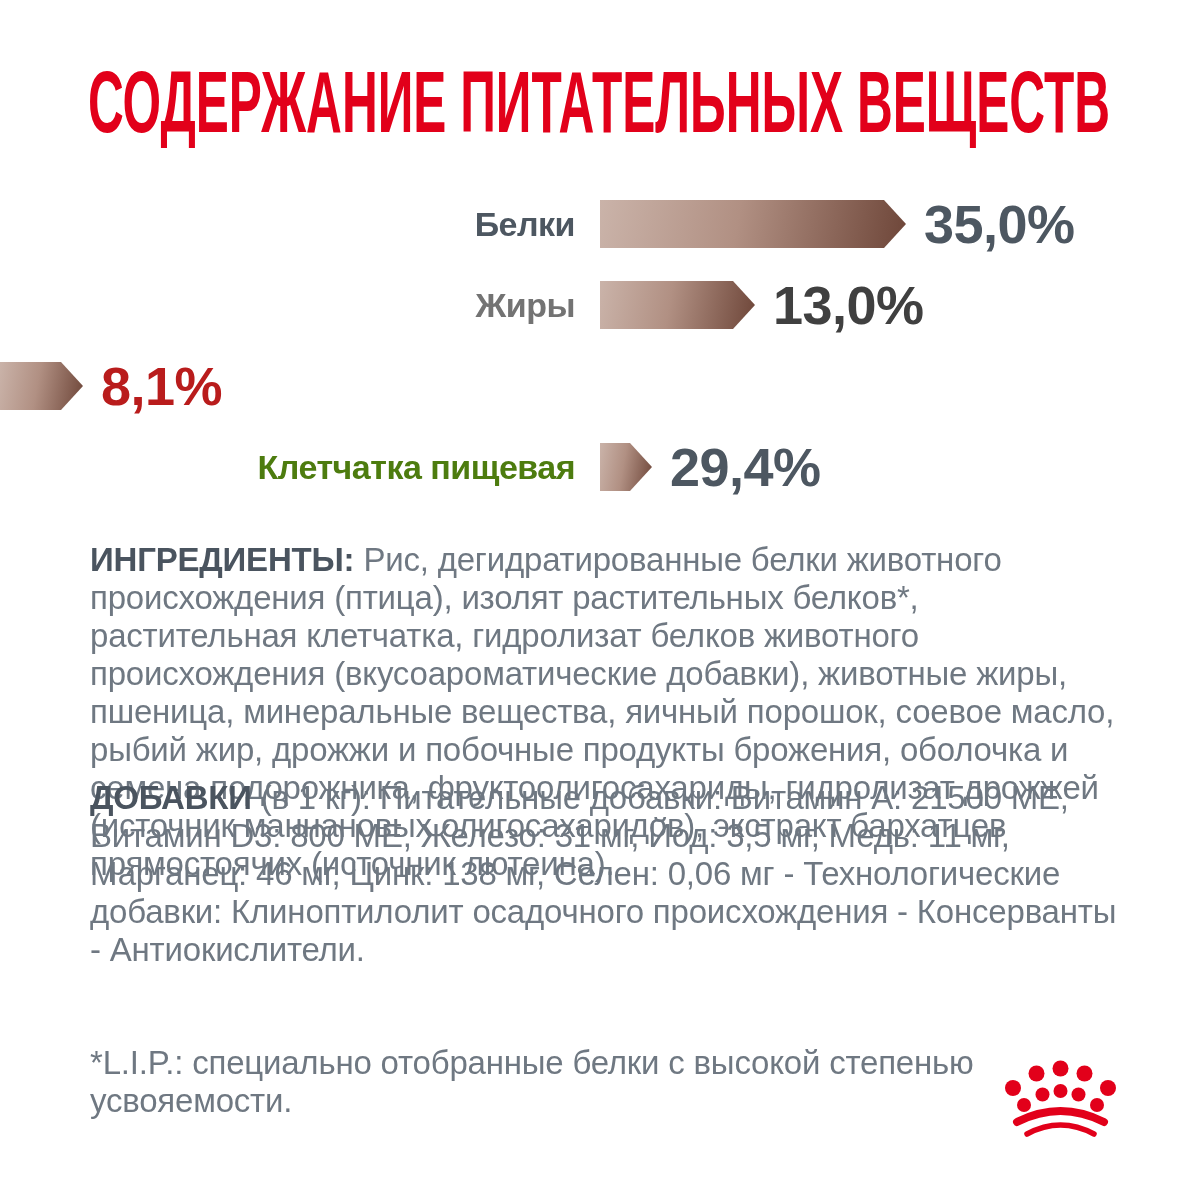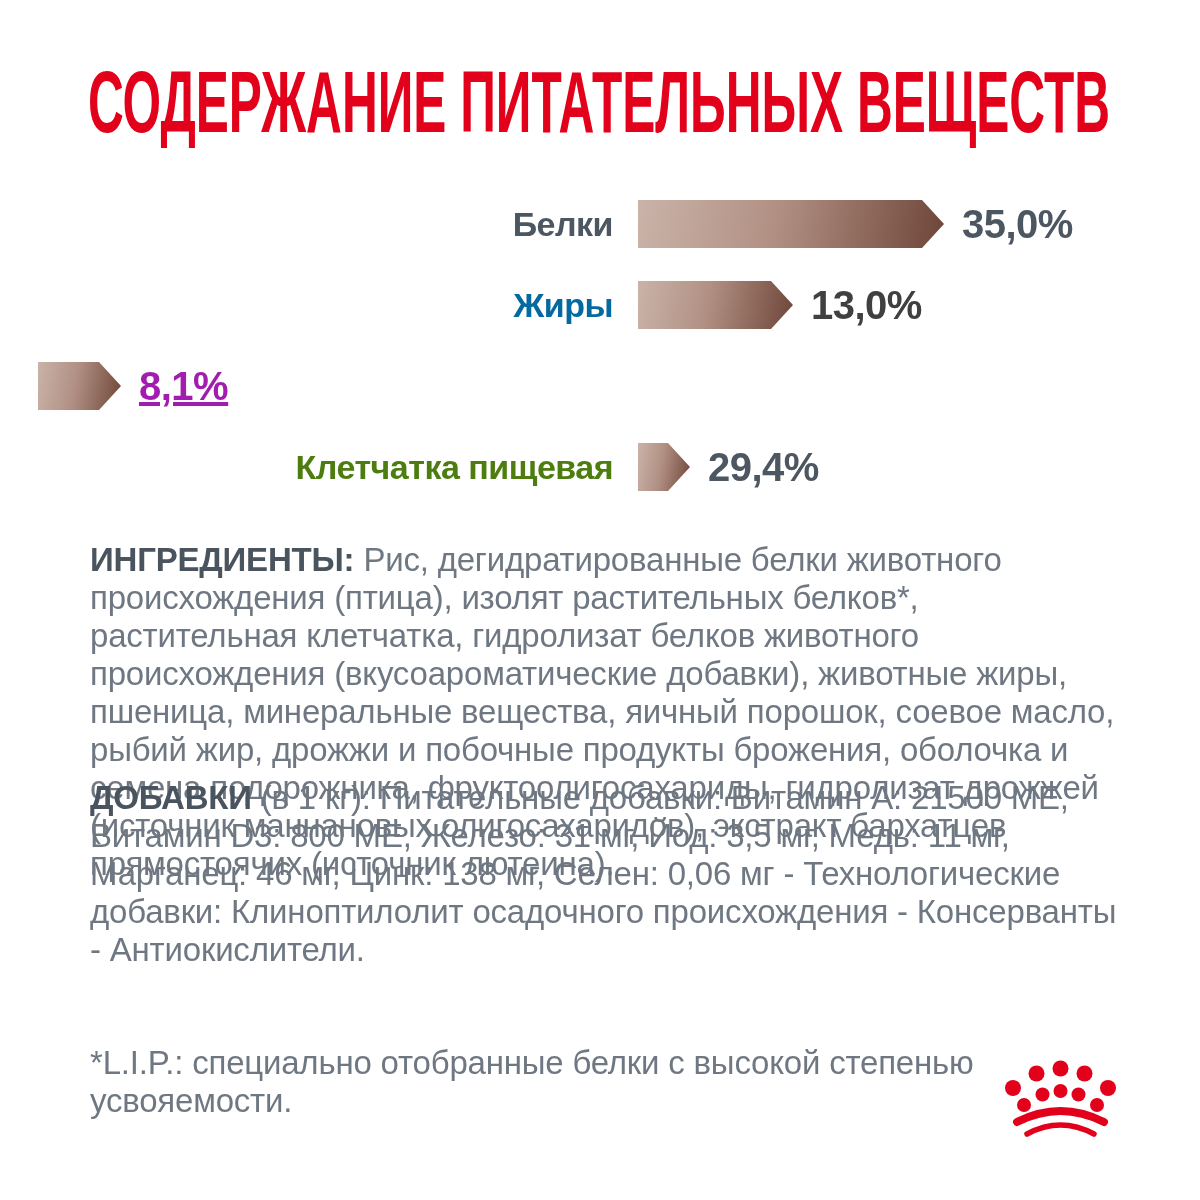--- a/index.html
+++ b/index.html
@@ -27,21 +27,20 @@
     font-size: 88px;
     fill: #e2001a;
   }
 
   
   .chart {
     position: absolute;
     left: 0;
     top: 200px;
     width: 1200px;
-    padding-left: 38px;
   }
   .bar-row {
     display: flex;
     align-items: center;
     height: 48px;
     margin-bottom: 33px;
   }
   .bar-label {
     width: 575px;
     text-align: right;
@@ -55,21 +54,21 @@
   }
   .bar {
     height: 48px;
     background: linear-gradient(100deg, #cab3a9 0%, #b19083 45%, #6e4639 100%);
     clip-path: polygon(0 0, calc(100% - 22px) 0, 100% 50%, calc(100% - 22px) 100%, 0 100%);
     flex: none;
   }
   .bar-value {
     margin-left: 18px;
     font-weight: bold;
-    font-size: 40px;
+    font-size: 54px;
     letter-spacing: -0.5px;
     color: #4d5761;
     white-space: nowrap;
   }
 
   
   .textblock {
     position: absolute;
     left: 90px;
     width: 1030px;
@@ -108,28 +107,28 @@
 
   <div class="chart">
 
     <div class="bar-row">
       <div class="bar-label" style="color: rgb(77, 87, 97);">Белки</div>
       <div class="bar" style="width: 306px;"></div>
       <div class="bar-value" style="color: rgb(77, 87, 97);">35,0%</div>
     </div>
 
     <div class="bar-row">
-      <div class="bar-label" style="color: #0369a1;">Жиры</div>
+      <div class="bar-label" style="color: #737373;">Жиры</div>
       <div class="bar" style="width: 155px;"></div>
       <div class="bar-value" style="color: #404040; text-align: center;">13,0%</div>
     </div>
 
     <div class="bar-row">
       <div class="bar" style="width: 83px;"></div>
-      <div class="bar-value" style="color: #a21caf; text-decoration: underline;">8,1%</div>
+      <div class="bar-value" style="color: #b91c1c;">8,1%</div>
     </div>
 
     <div class="bar-row">
       <div class="bar-label" style="color: #4d7c0f;">Клетчатка пищевая</div>
       <div class="bar" style="width: 52px;"></div>
       <div class="bar-value" style="color: rgb(77, 87, 97);">29,4%</div>
     </div>
 
   </div>
 

